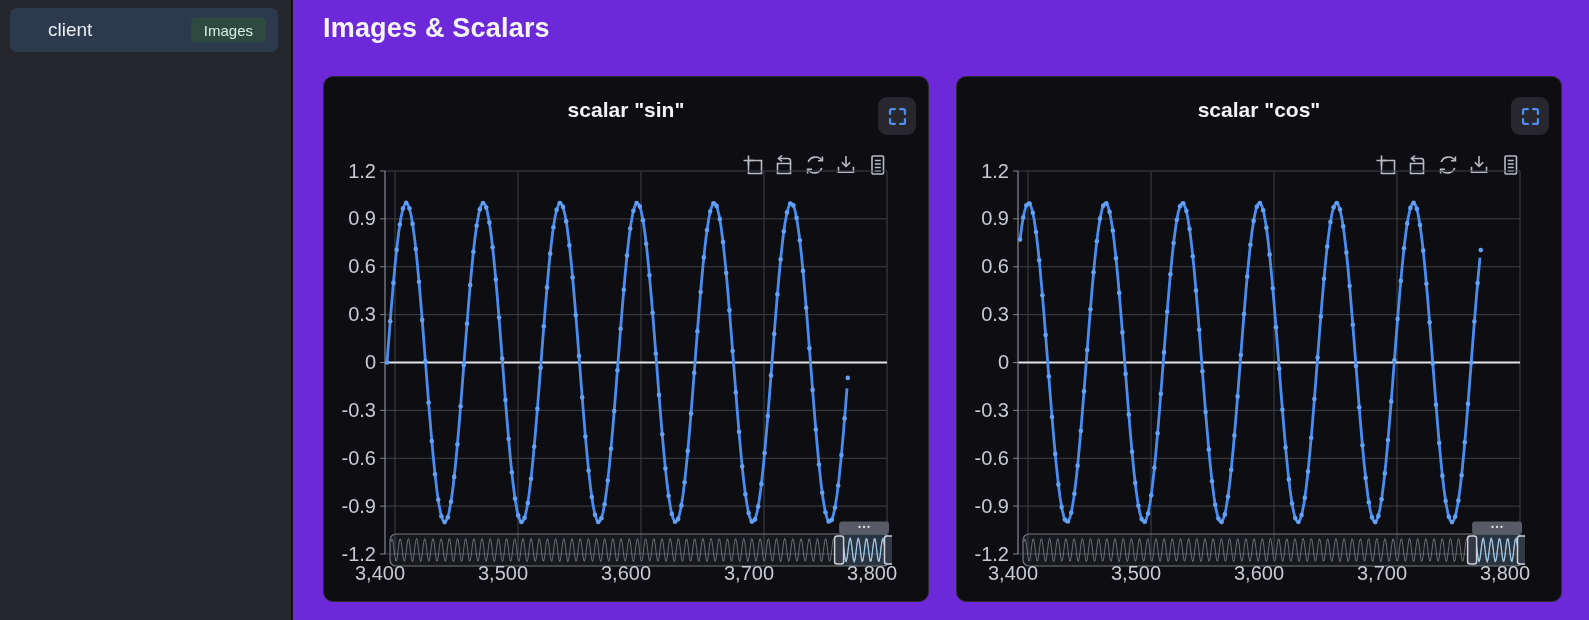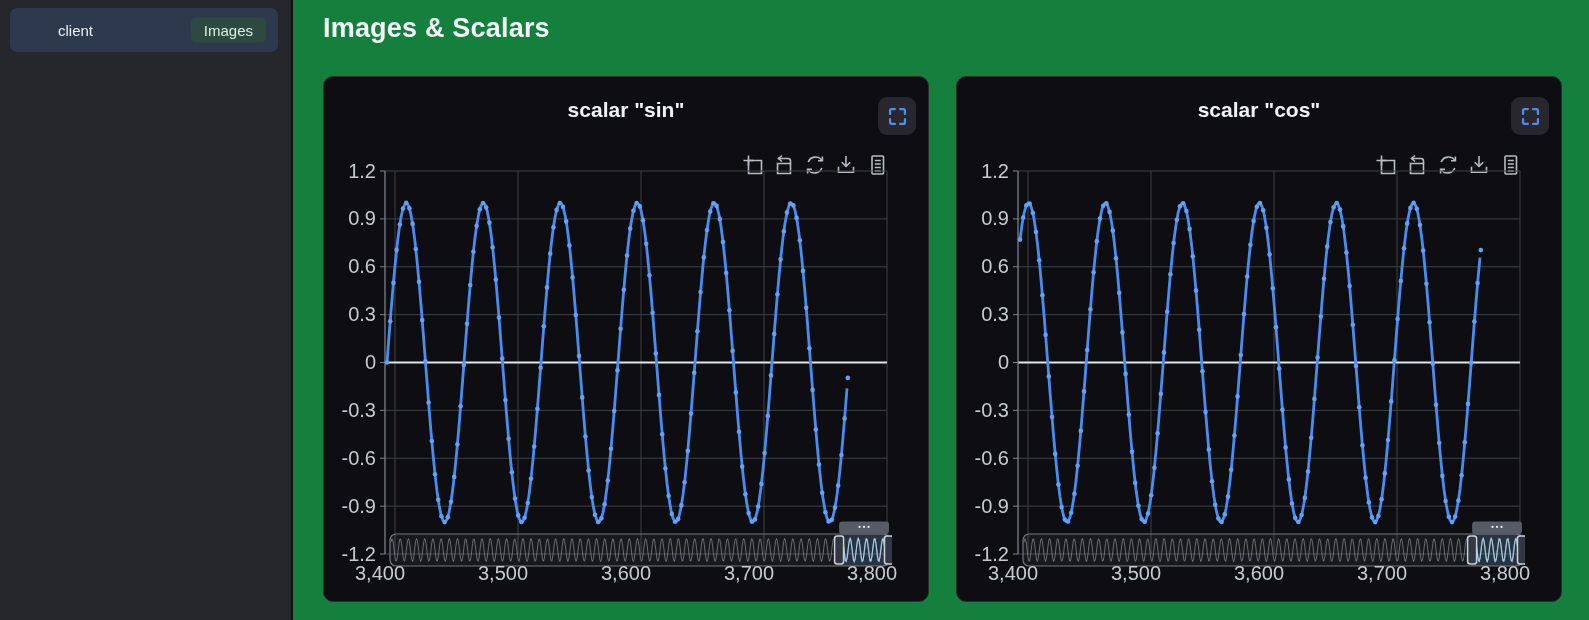--- a/index.html
+++ b/index.html
@@ -12,28 +12,28 @@
   
   .sidebar{
     position:absolute;left:0;top:0;width:292px;height:620px;
     background:#25272c;border-right:1px solid #0d0d10;box-sizing:border-box;
   }
   .client-item{
     position:absolute;left:10px;top:8px;width:268px;height:44px;
     background:#2d3a4d;border-radius:7px;display:flex;align-items:center;
     cursor:pointer;
   }
-  .client-label{margin-left:48px;font-size:15px;color:#eaedf1}
+  .client-label{margin-left:38px;font-size:19px;color:#eaedf1}
   .online-badge{
     position:absolute;right:12px;top:50%;transform:translateY(-50%);
     background:#2e4a40;color:#d6efe1;font-size:15px;
     padding:5px 13px;border-radius:5px;line-height:1;
   }
   
-  .main{position:absolute;left:293px;top:0;right:0;bottom:0;background:#15803d}
+  .main{position:absolute;left:293px;top:0;right:0;bottom:0;background:#6d28d9}
   .page-title{
     position:absolute;left:30px;top:13px;margin:0;
     font-size:27px;font-weight:700;color:#f3f4f6;letter-spacing:.2px;
   }
   .cards{position:absolute;left:30px;top:76px;display:flex;gap:27px}
   .card{
     position:relative;width:606px;height:526px;box-sizing:border-box;
     background:#0e0e12;border:1px solid #2b2b32;border-radius:10px;
   }
   .card-title{

